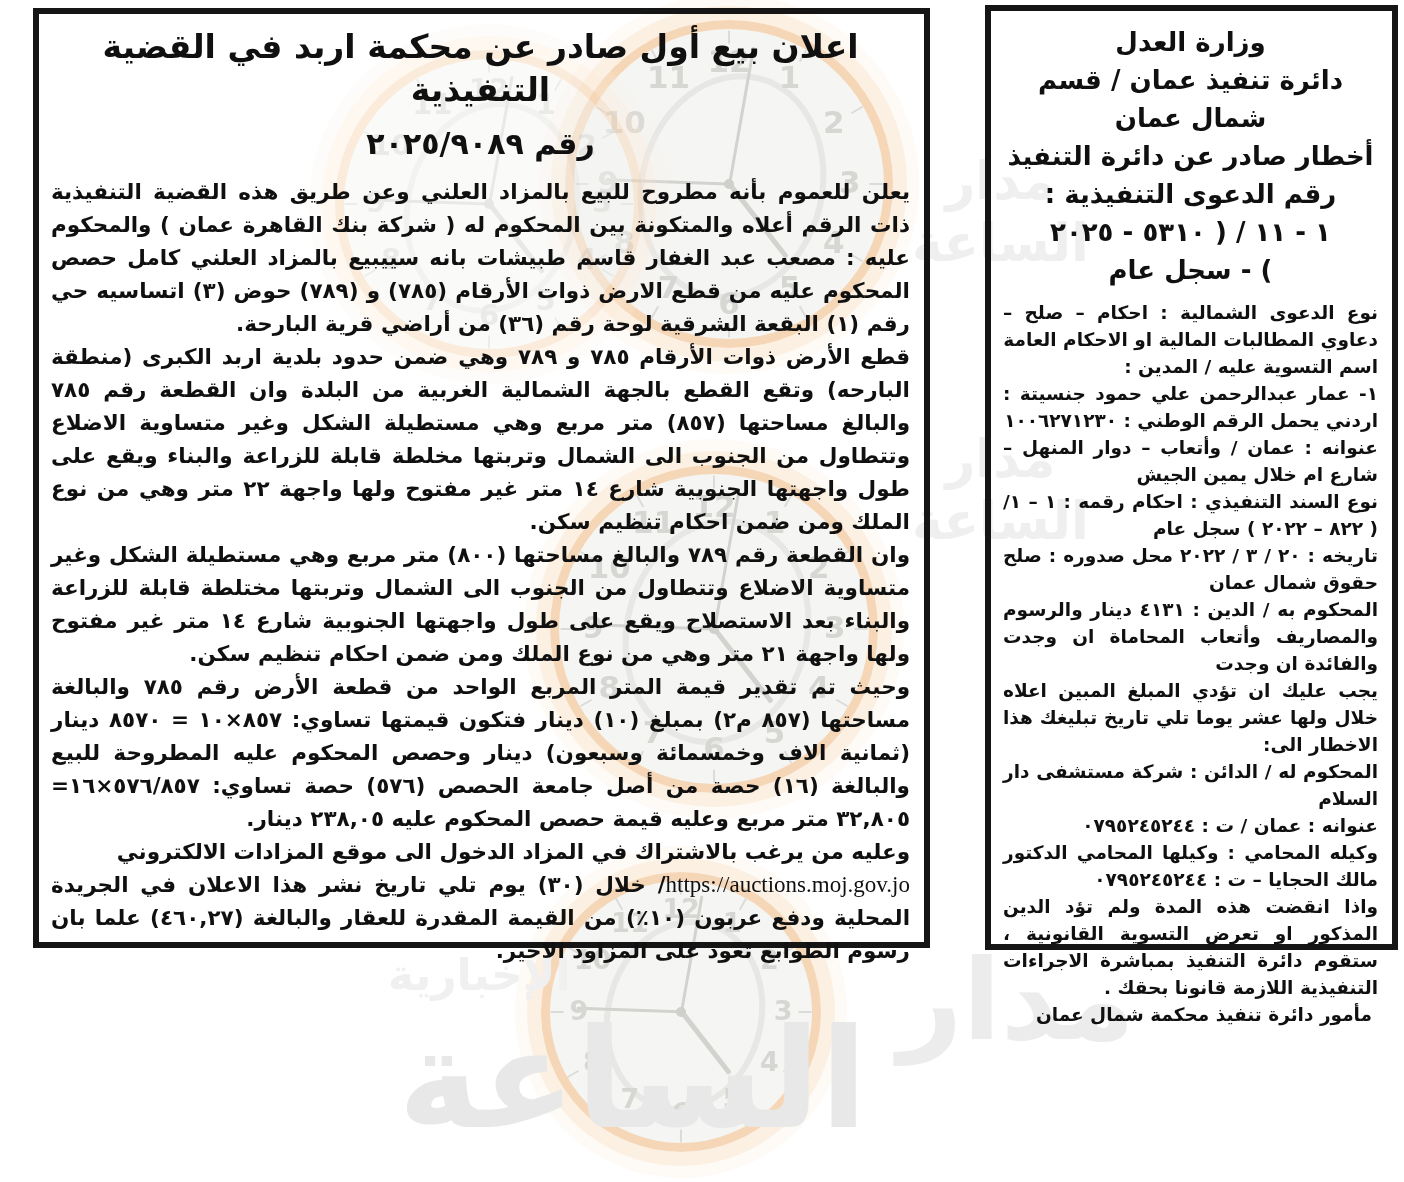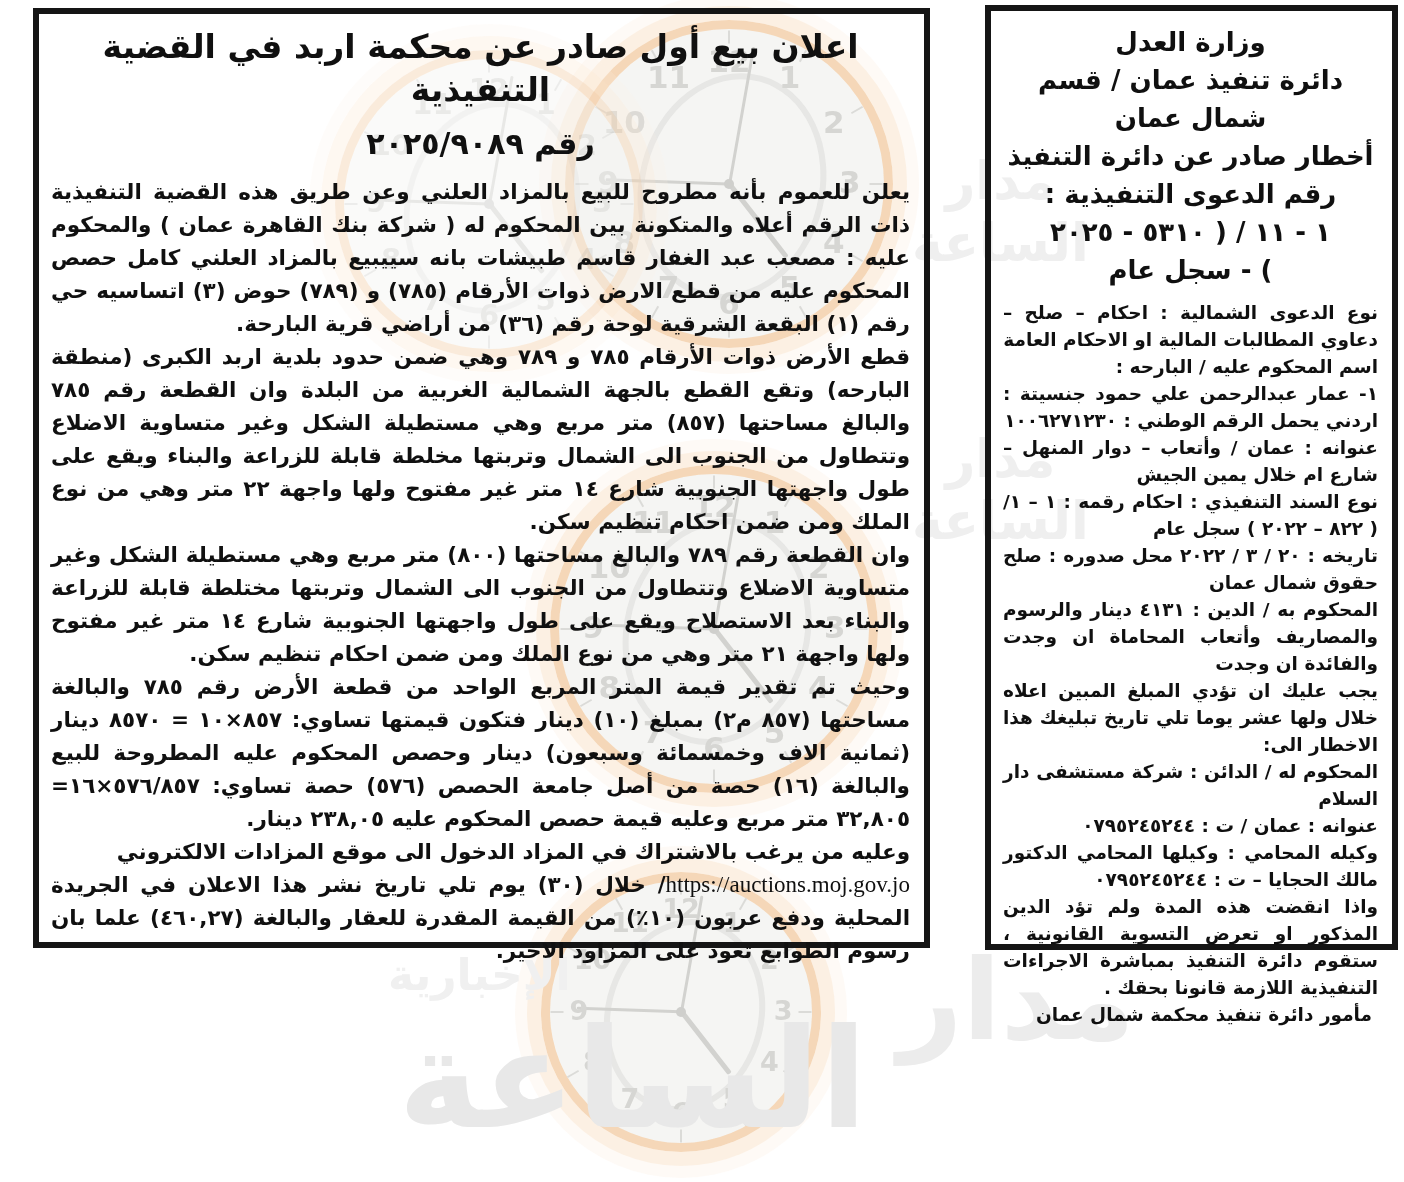--- a/index.html
+++ b/index.html
@@ -221,21 +221,21 @@
       <div>وزارة العدل</div>
       <div>دائرة تنفيذ عمان / قسم</div>
       <div>شمال عمان</div>
       <div>أخطار صادر عن دائرة التنفيذ</div>
       <div>رقم الدعوى التنفيذية :</div>
       <div>١ - ١١ / ( ٥٣١٠ - ٢٠٢٥</div>
       <div>) - سجل عام</div>
     </div>
     <div class="r-body">
       <p>نوع الدعوى الشمالية : احكام – صلح – دعاوي المطالبات المالية او الاحكام العامة</p>
-      <p>اسم المحكوم عليه / البارحه :</p>
+      <p>اسم التسوية عليه / المدين :</p>
       <p>١- عمار عبدالرحمن علي حمود جنسيتة : اردني يحمل الرقم الوطني : ١٠٠٦٢٧١٢٣٠</p>
       <p>عنوانه : عمان / وأتعاب – دوار المنهل – شارع ام خلال يمين الجيش</p>
       <p>نوع السند التنفيذي : احكام رقمه : ١ – ١/ ( ٨٢٢ – ٢٠٢٢ ) سجل عام</p>
       <p>تاريخه : ٢٠ / ٣ / ٢٠٢٢ محل صدوره : صلح حقوق شمال عمان</p>
       <p>المحكوم به / الدين : ٤١٣١ دينار والرسوم والمصاريف وأتعاب المحاماة ان وجدت والفائدة ان وجدت</p>
       <p>يجب عليك ان تؤدي المبلغ المبين اعلاه خلال ولها عشر يوما تلي تاريخ تبليغك هذا الاخطار الى:</p>
       <p>المحكوم له / الدائن : شركة مستشفى دار السلام</p>
       <p>عنوانه : عمان / ت : ٠٧٩٥٢٤٥٢٤٤</p>
       <p>وكيله المحامي : وكيلها المحامي الدكتور مالك الحجايا – ت : ٠٧٩٥٢٤٥٢٤٤</p>
       <p>واذا انقضت هذه المدة ولم تؤد الدين المذكور او تعرض التسوية القانونية ، ستقوم دائرة التنفيذ بمباشرة الاجراءات التنفيذية اللازمة قانونا بحقك .</p>

